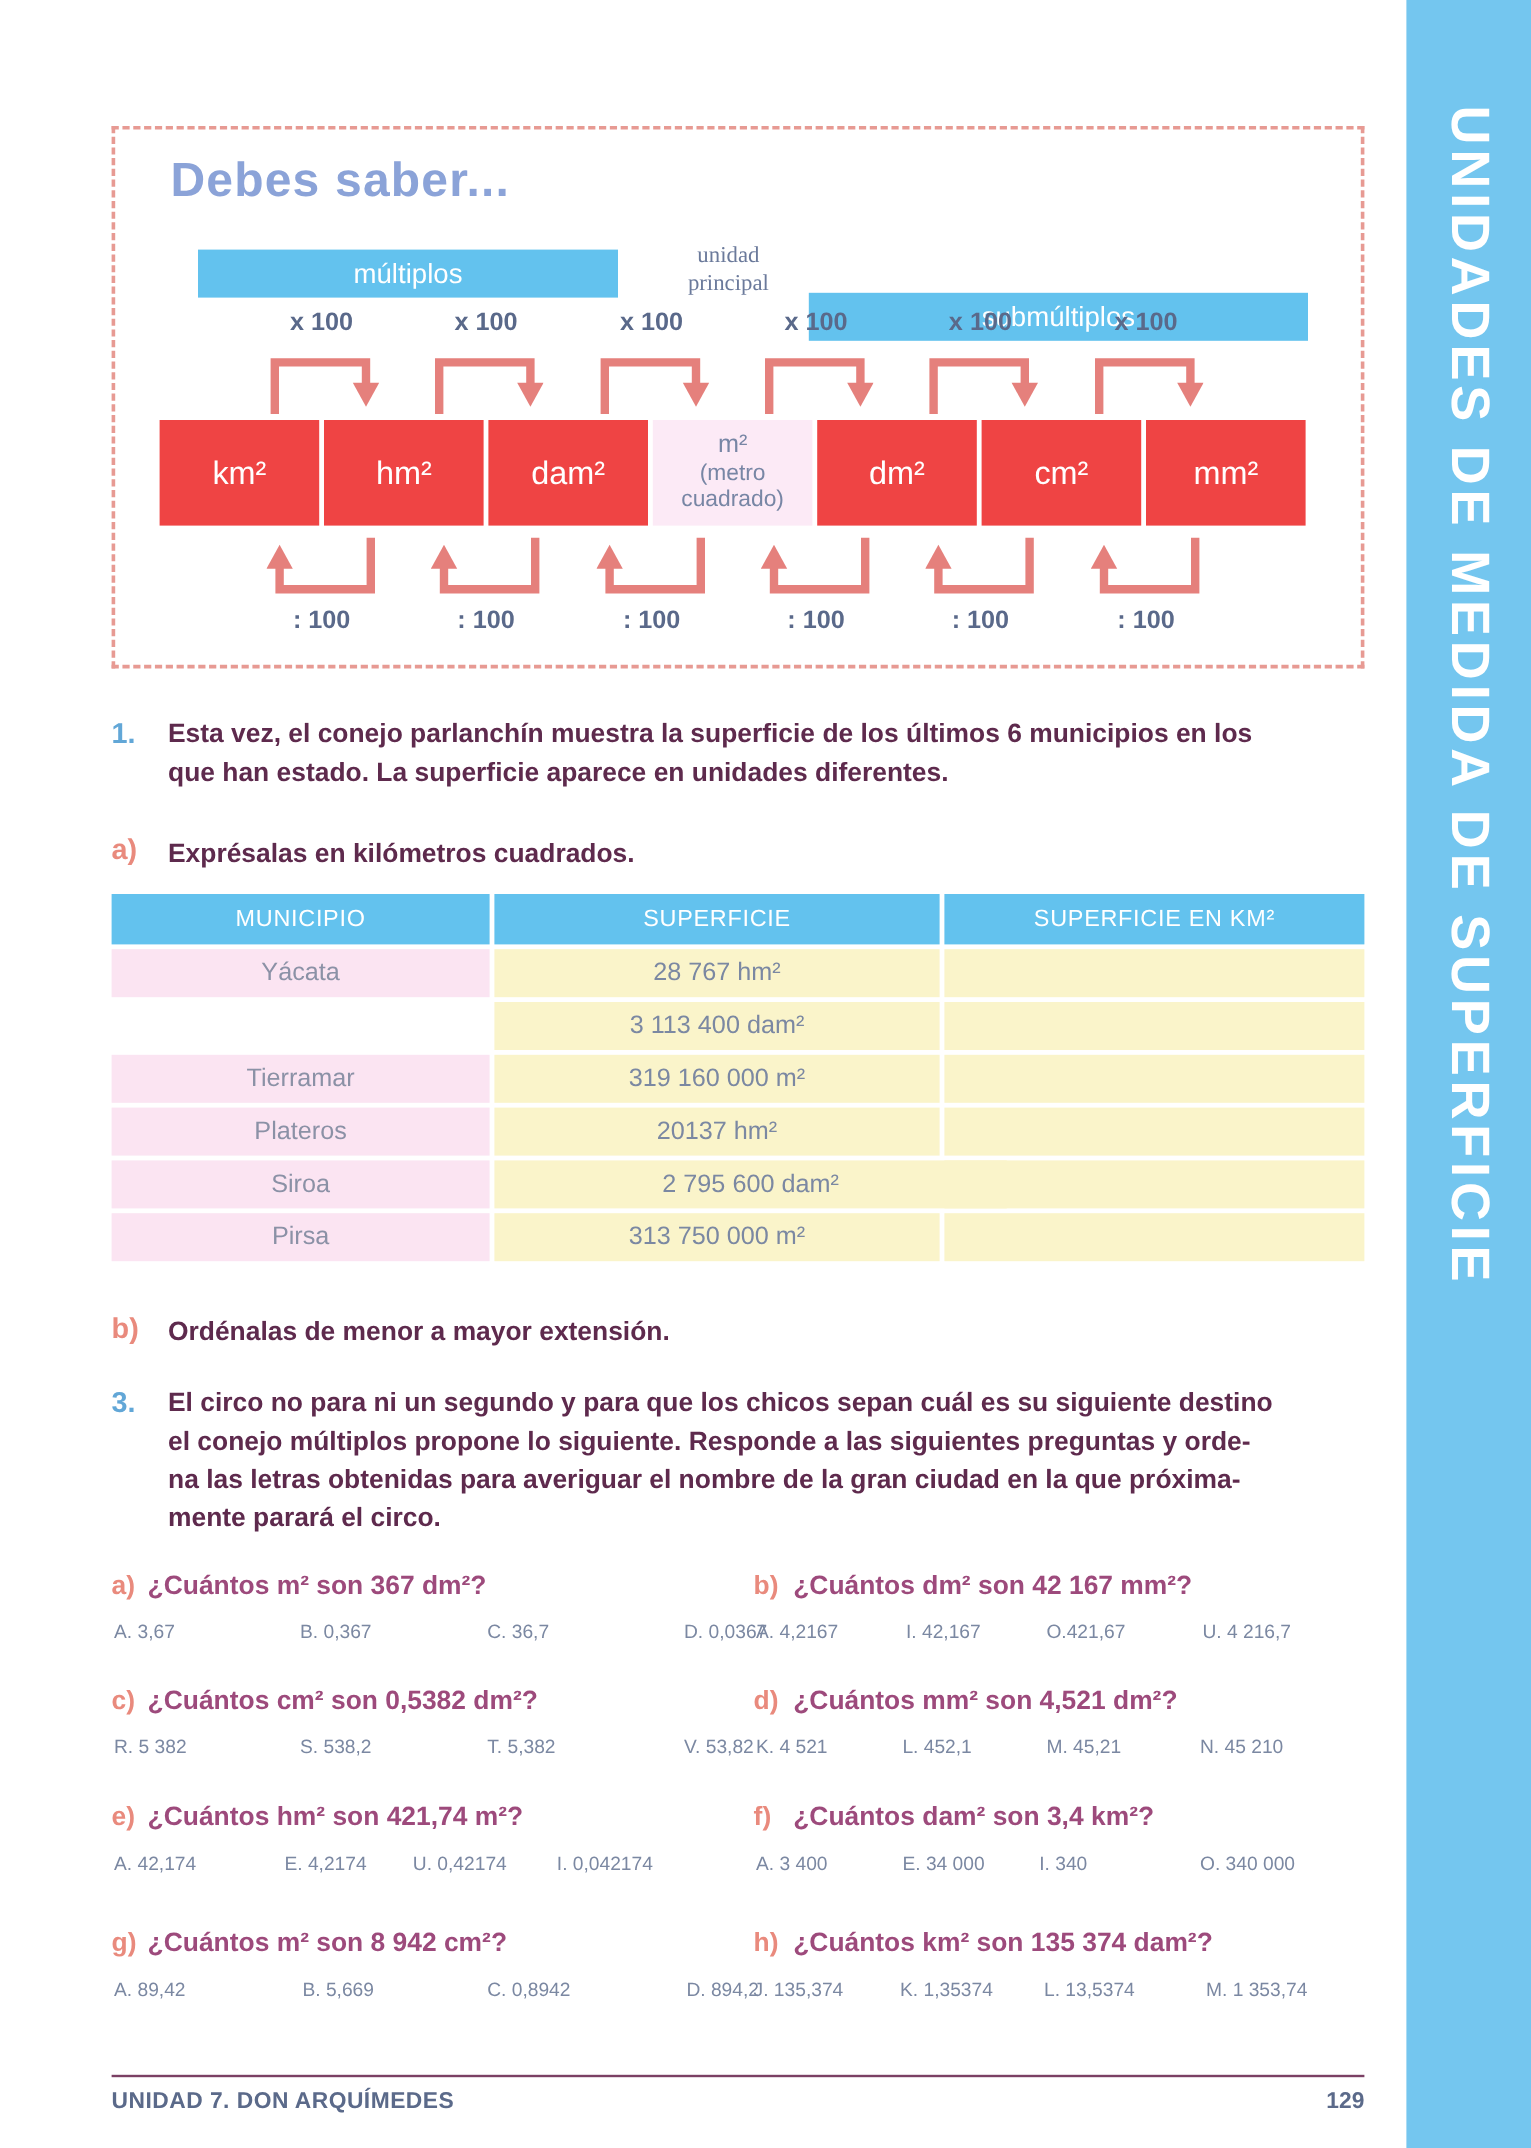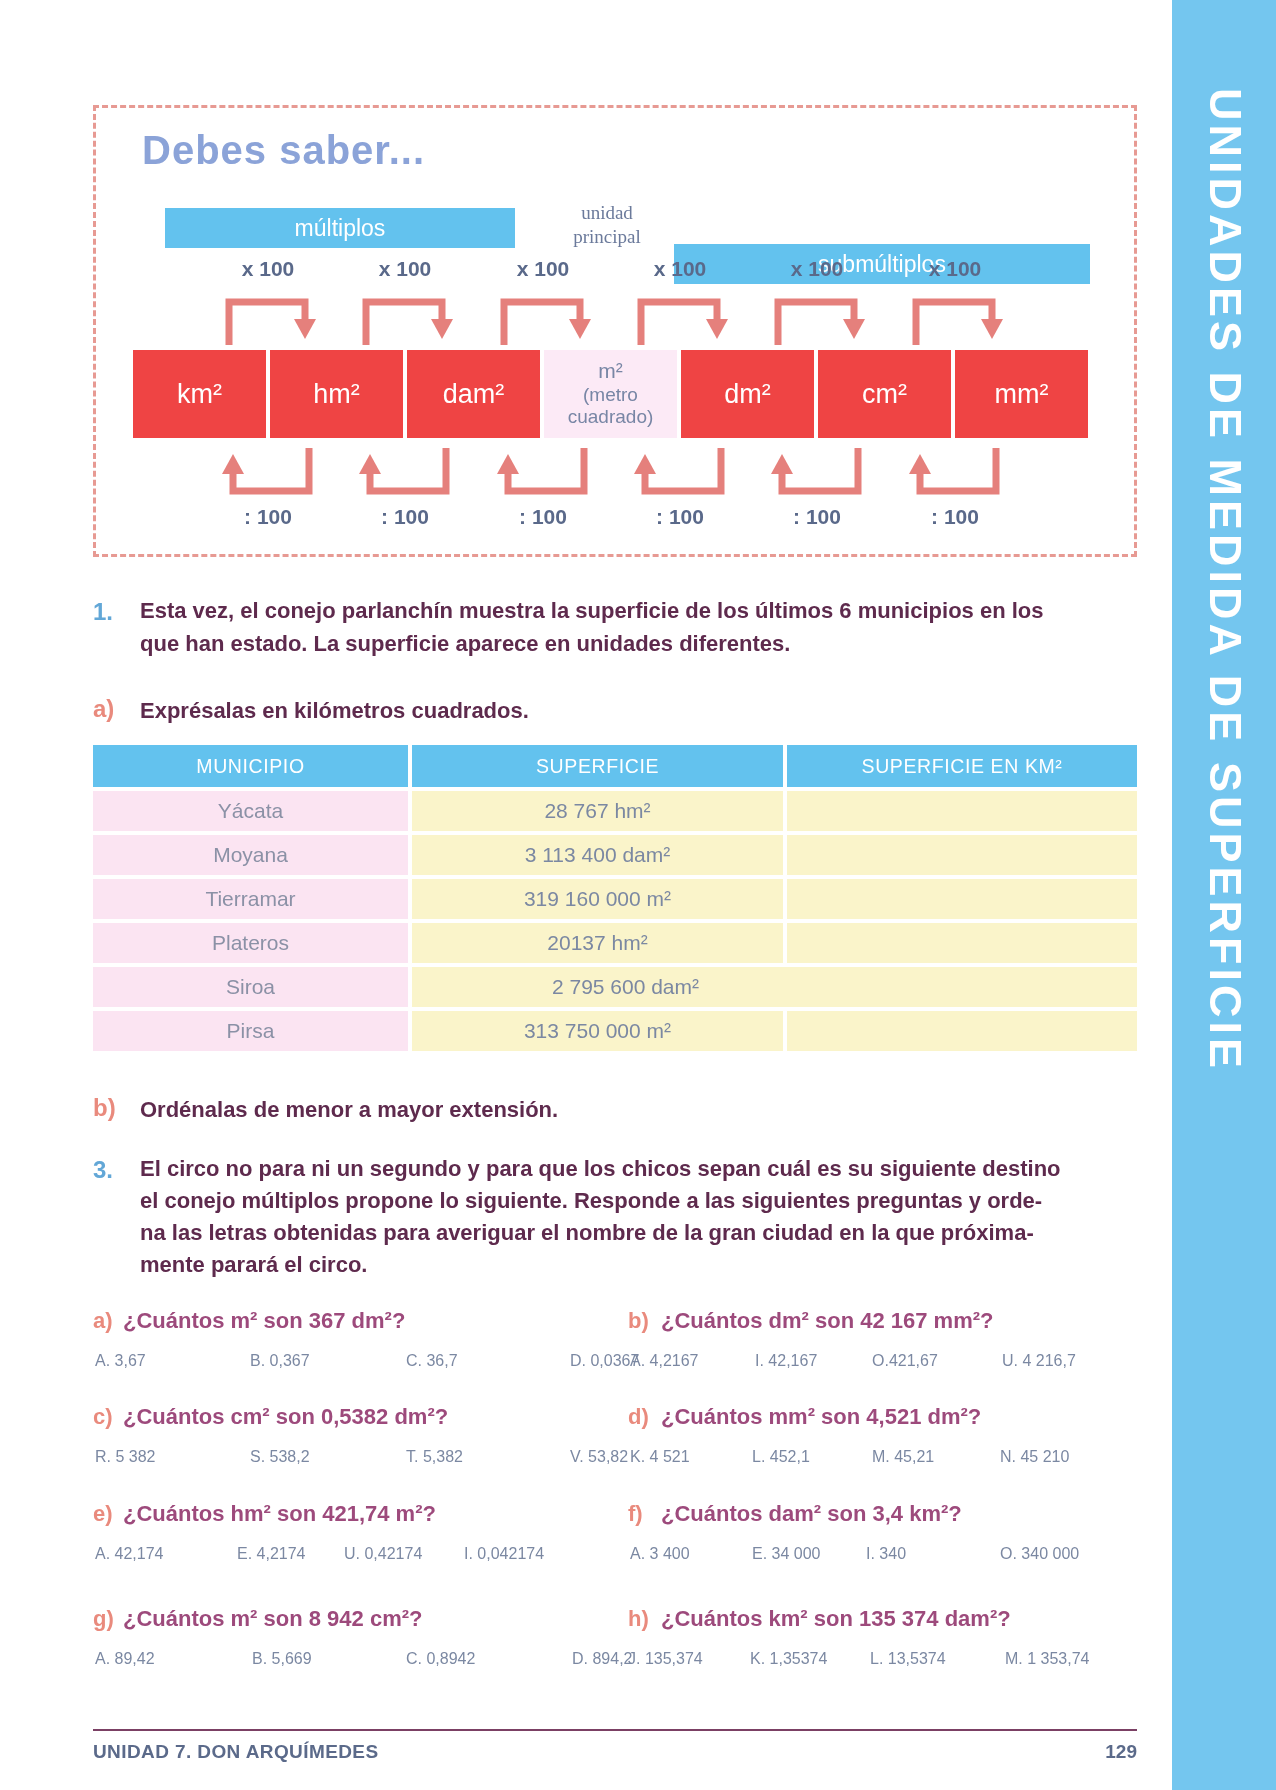--- a/index.html
+++ b/index.html
@@ -155,21 +155,20 @@
   <div class="body-line" style="top:698px">Exprésalas en kilómetros cuadrados.</div>
 
   <div class="th" style="left:93px;width:315px">MUNICIPIO</div>
   <div class="th" style="left:412px;width:371px">SUPERFICIE</div>
   <div class="th" style="left:787px;width:350px">SUPERFICIE EN KM²</div>
 
   <div class="td td-pink" style="left:93px;top:791px;width:315px">Yácata</div>
   <div class="td td-yellow" style="left:412px;top:791px;width:371px">28 767 hm²</div>
   <div class="td td-yellow" style="left:787px;top:791px;width:350px"></div>
 
-  <div class="td td-pink" style="left:93px;top:835px;width:315px">Moyana</div>
   <div class="td td-yellow" style="left:412px;top:835px;width:371px">3 113 400 dam²</div>
   <div class="td td-yellow" style="left:787px;top:835px;width:350px"></div>
 
   <div class="td td-pink" style="left:93px;top:879px;width:315px">Tierramar</div>
   <div class="td td-yellow" style="left:412px;top:879px;width:371px">319 160 000 m²</div>
   <div class="td td-yellow" style="left:787px;top:879px;width:350px"></div>
 
   <div class="td td-pink" style="left:93px;top:923px;width:315px">Plateros</div>
   <div class="td td-yellow" style="left:412px;top:923px;width:371px">20137 hm²</div>
   <div class="td td-yellow" style="left:787px;top:923px;width:350px"></div>

